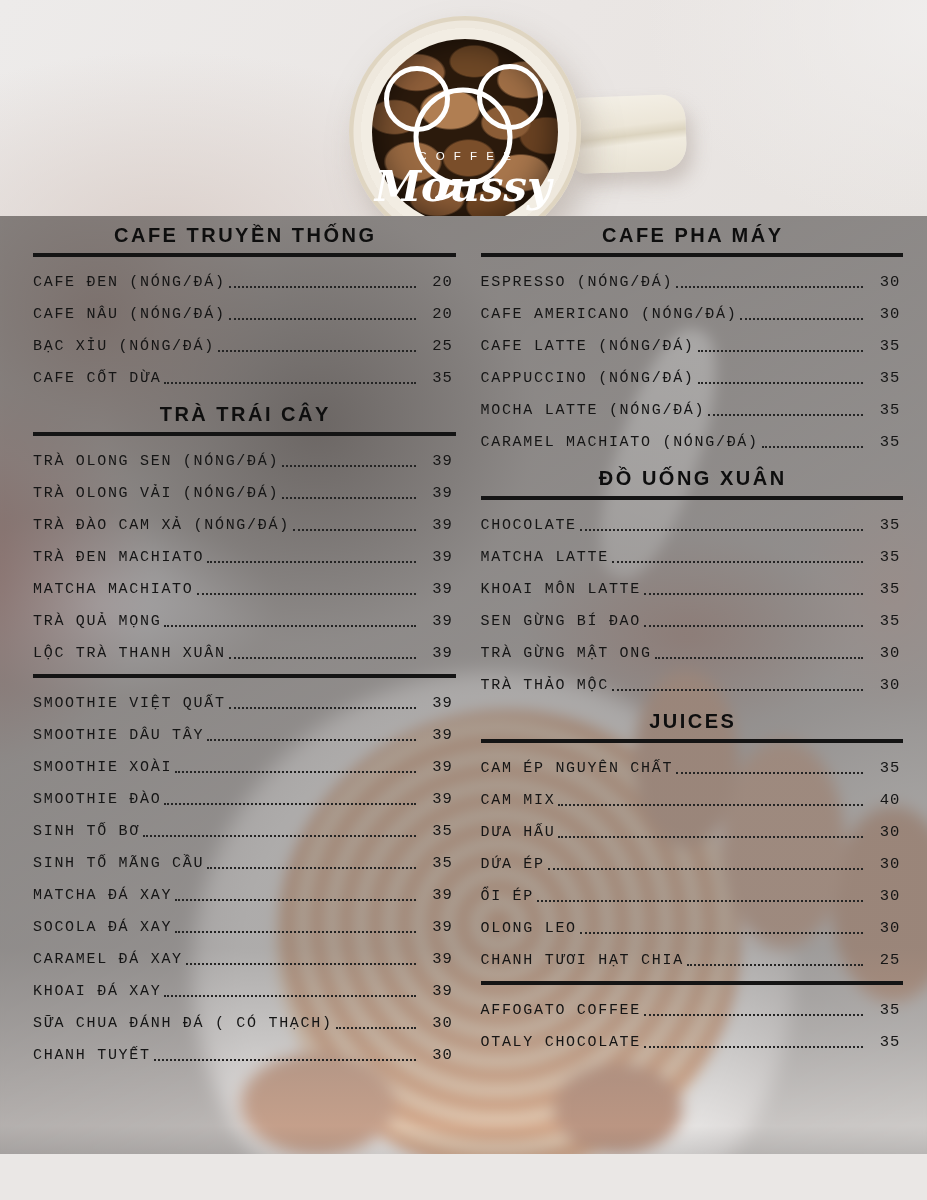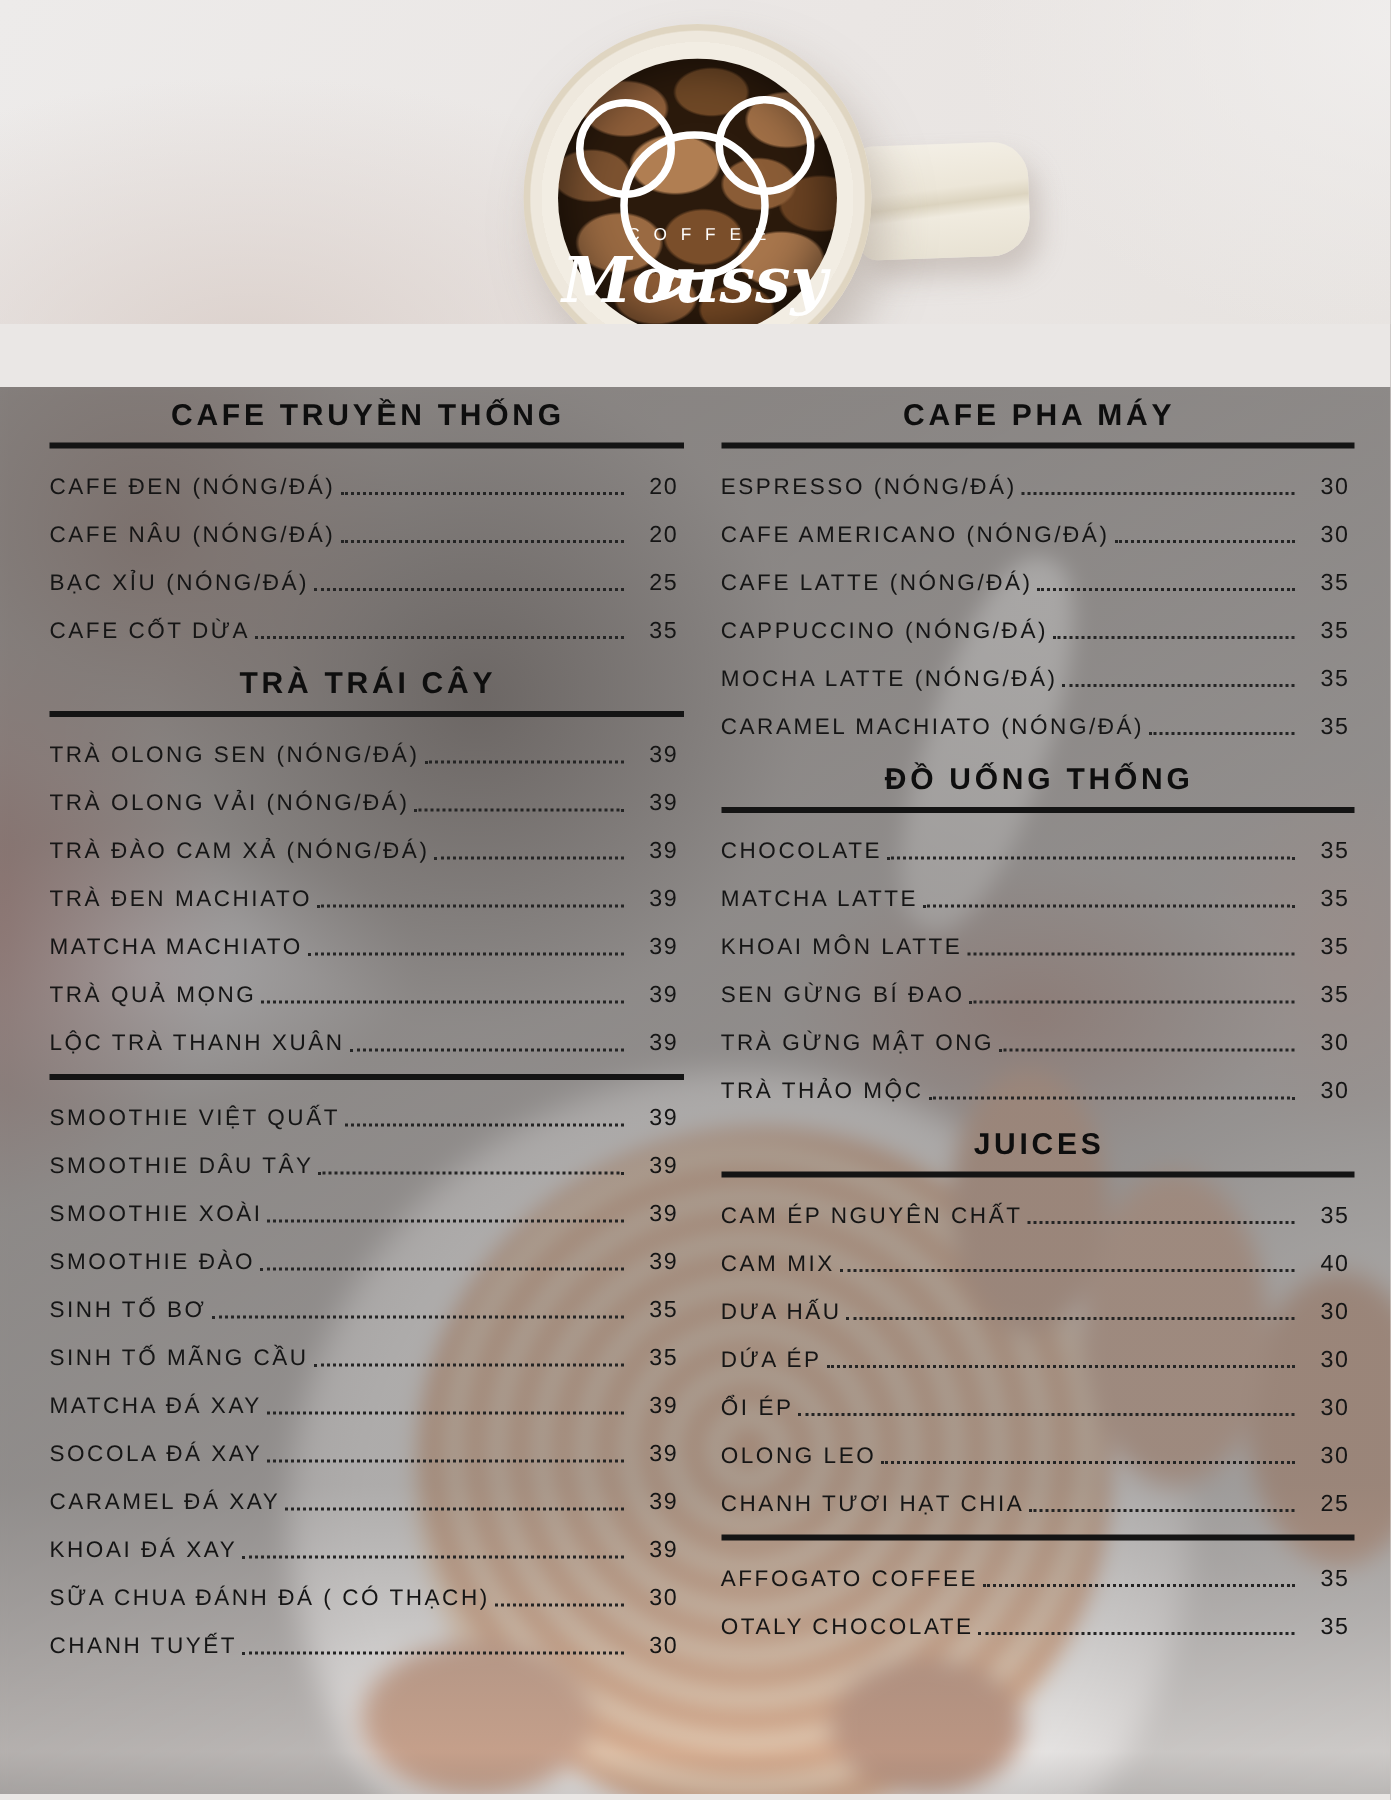--- a/index.html
+++ b/index.html
@@ -33,21 +33,21 @@
       radial-gradient(ellipse 46px 32px at 22% 66%, #9a6a42 0 58%, transparent 64%),
       radial-gradient(ellipse 42px 30px at 52% 64%, #7a4e2a 0 58%, transparent 64%),
       radial-gradient(ellipse 46px 30px at 80% 72%, #a8764c 0 58%, transparent 64%),
       radial-gradient(ellipse 44px 28px at 35% 86%, #8c5c36 0 58%, transparent 64%),
       radial-gradient(ellipse 40px 26px at 64% 90%, #744824 0 58%, transparent 64%),
       #2b1a0c;
     box-shadow:inset 0 0 34px rgba(0,0,0,.6);}
   .logo-svg{position:absolute;left:0;top:0;}
 
   
-  .menu-area{position:relative;width:100%;height:938px;overflow:hidden;background:#b0aba9;margin-top:42px;}
+  .menu-area{position:relative;width:100%;height:938px;overflow:hidden;background:#b0aba9;}
   .scene{position:absolute;inset:-12px;filter:blur(7px);}
   .scene-bg{position:absolute;inset:0;
     background:
       radial-gradient(circle 280px at -30px 370px, rgba(148,70,60,.7), transparent 70%),
       radial-gradient(circle 240px at 110px 110px, rgba(125,100,92,.85), transparent 72%),
       radial-gradient(circle 300px at 330px 220px, rgba(86,76,72,.9), transparent 72%),
       radial-gradient(ellipse 250px 130px at 110px 400px, rgba(233,233,238,.95), transparent 72%),
       radial-gradient(ellipse 230px 140px at 700px 430px, rgba(162,108,92,.6), transparent 72%),
       radial-gradient(ellipse 130px 170px at 905px 390px, rgba(205,168,158,.55), transparent 75%),
       radial-gradient(ellipse 300px 220px at 935px 650px, rgba(234,232,230,.95), transparent 75%),
@@ -71,21 +71,21 @@
       rgba(135,133,132,.40) 88%, rgba(163,161,159,.18) 97%,
       rgba(120,118,117,.30) 100%);}
 
   .columns{position:absolute;inset:0;z-index:5;display:flex;gap:23px;
     padding:6px 22px 0 33px;color:#151515;}
   .col{flex:1;min-width:0;}
   .section-title{font-size:20px;font-weight:700;letter-spacing:2.5px;text-align:center;
     color:#0e0e0e;margin:10px 0 0;}
   .menu-section:first-child .section-title{margin-top:2px;}
   .section-line{height:4px;background:#141414;margin:6px 2px 8px 0;}
-  .mi{display:flex;align-items:flex-end;height:32px;box-sizing:border-box;padding-bottom:7px;}
+  .mi{display:flex;align-items:flex-end;height:32px;box-sizing:border-box;padding-bottom:7px;font-family:Liberation Mono, monospace;}
   .mi .nm{font-size:15px;letter-spacing:1.7px;white-space:nowrap;line-height:1;}
   .mi .ld{flex:1;border-bottom:2px dotted #242424;margin:0 12px 2px 3px;min-width:10px;}
   .mi .pr{font-size:15.5px;letter-spacing:1px;line-height:1;width:30px;text-align:center;}
 </style>
 </head>
 <body>
 
 <div class="page">
 
   <div class="hero">
@@ -271,21 +271,21 @@
               <span class="ld"></span>
               <span class="pr">35</span>
             </div>
             <div class="mi">
               <span class="nm">CARAMEL MACHIATO (NÓNG/ĐÁ)</span>
               <span class="ld"></span>
               <span class="pr">35</span>
             </div>
           </section>
           <section class="menu-section">
-            <div class="section-title">ĐỒ UỐNG THỐNG</div>
+            <div class="section-title">ĐỒ UỐNG XUÂN</div>
             <div class="section-line"></div>
             <div class="mi">
               <span class="nm">CHOCOLATE</span>
               <span class="ld"></span>
               <span class="pr">35</span>
             </div>
             <div class="mi">
               <span class="nm">MATCHA LATTE</span>
               <span class="ld"></span>
               <span class="pr">35</span>

